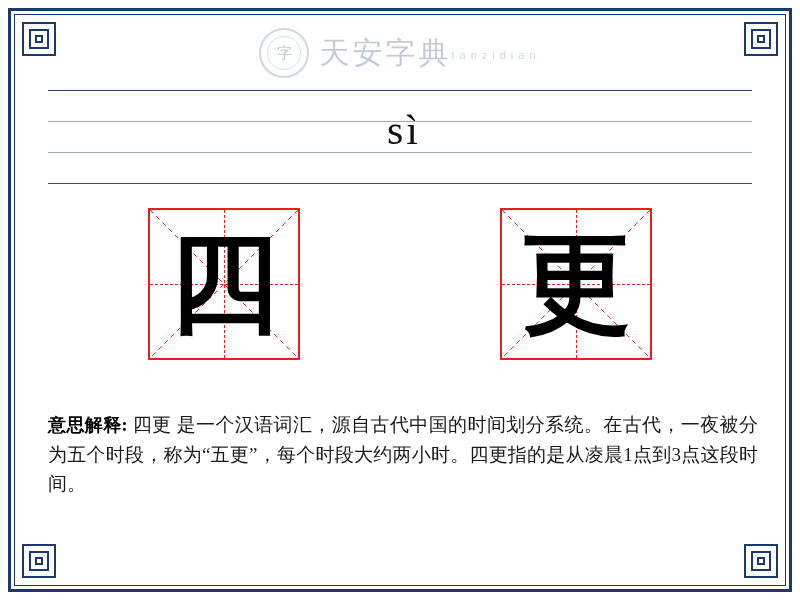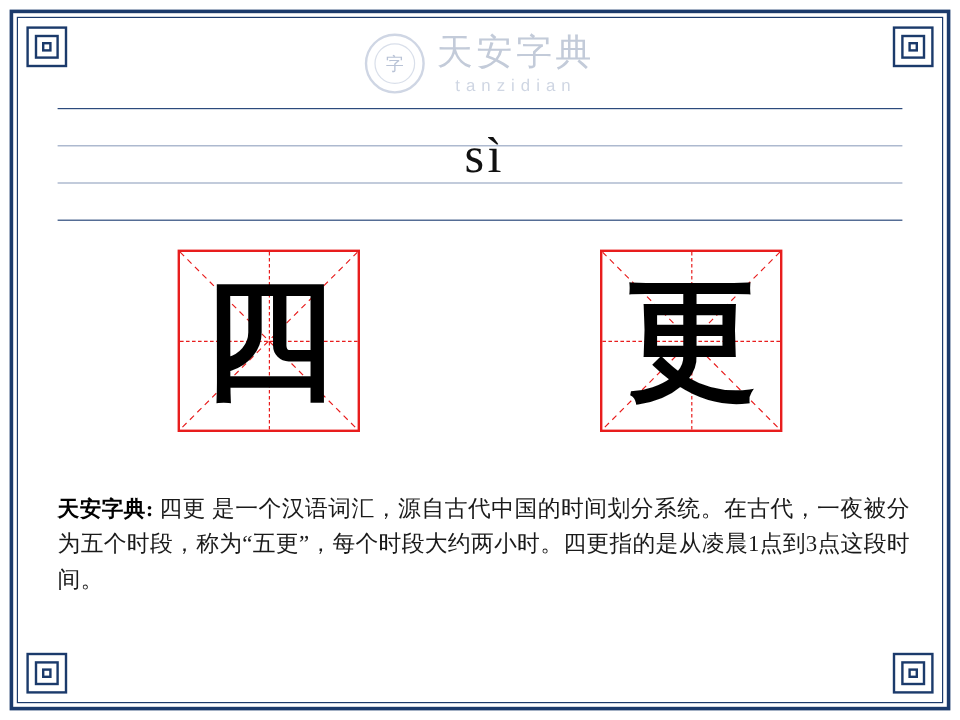--- a/index.html
+++ b/index.html
@@ -94,32 +94,32 @@
   }
   .brand-seal::after {
     content: "";
     position: absolute;
     left: 6px; top: 6px; right: 6px; bottom: 6px;
     border: 1px solid #d9dfea;
     border-radius: 50%;
   }
   .brand-text {
     display: flex;
-    flex-direction: column;
+    flex-direction: row;
     align-items: center;
     line-height: 1;
   }
   .brand-name {
     font-size: 30px;
     color: #c3cbd9;
     letter-spacing: 3px;
     font-family: "Liberation Serif", serif;
   }
   .brand-pinyin {
-    font-size: 14px;
+    font-size: 11px;
     color: #cfd6e3;
     letter-spacing: 5px;
     margin-top: 5px;
     font-family: "Liberation Sans", sans-serif;
   }
 
   
   .staff {
     position: absolute;
     left: 18px;
@@ -288,17 +288,17 @@
           <line x1="152" y1="0" x2="0" y2="152" stroke="#e81d1d" stroke-width="1" stroke-dasharray="5,4"></line>
         </svg>
         <div class="hline"></div>
         <div class="vline"></div>
         <div class="char-glyph">更</div>
       </div>
 
     </div>
 
     <div class="explain">
-      <span class="explain-label">天安字典:</span><span> 四更 是一个汉语词汇，源自古代中国的时间划分系统。在古代，一夜被分为五个时段，称为“五更”，每个时段大约两小时。四更指的是从凌晨1点到3点这段时间。</span>
+      <span class="explain-label">意思解释:</span><span> 四更 是一个汉语词汇，源自古代中国的时间划分系统。在古代，一夜被分为五个时段，称为“五更”，每个时段大约两小时。四更指的是从凌晨1点到3点这段时间。</span>
     </div>
 
   </div>
 </div>
 
 </body></html>

